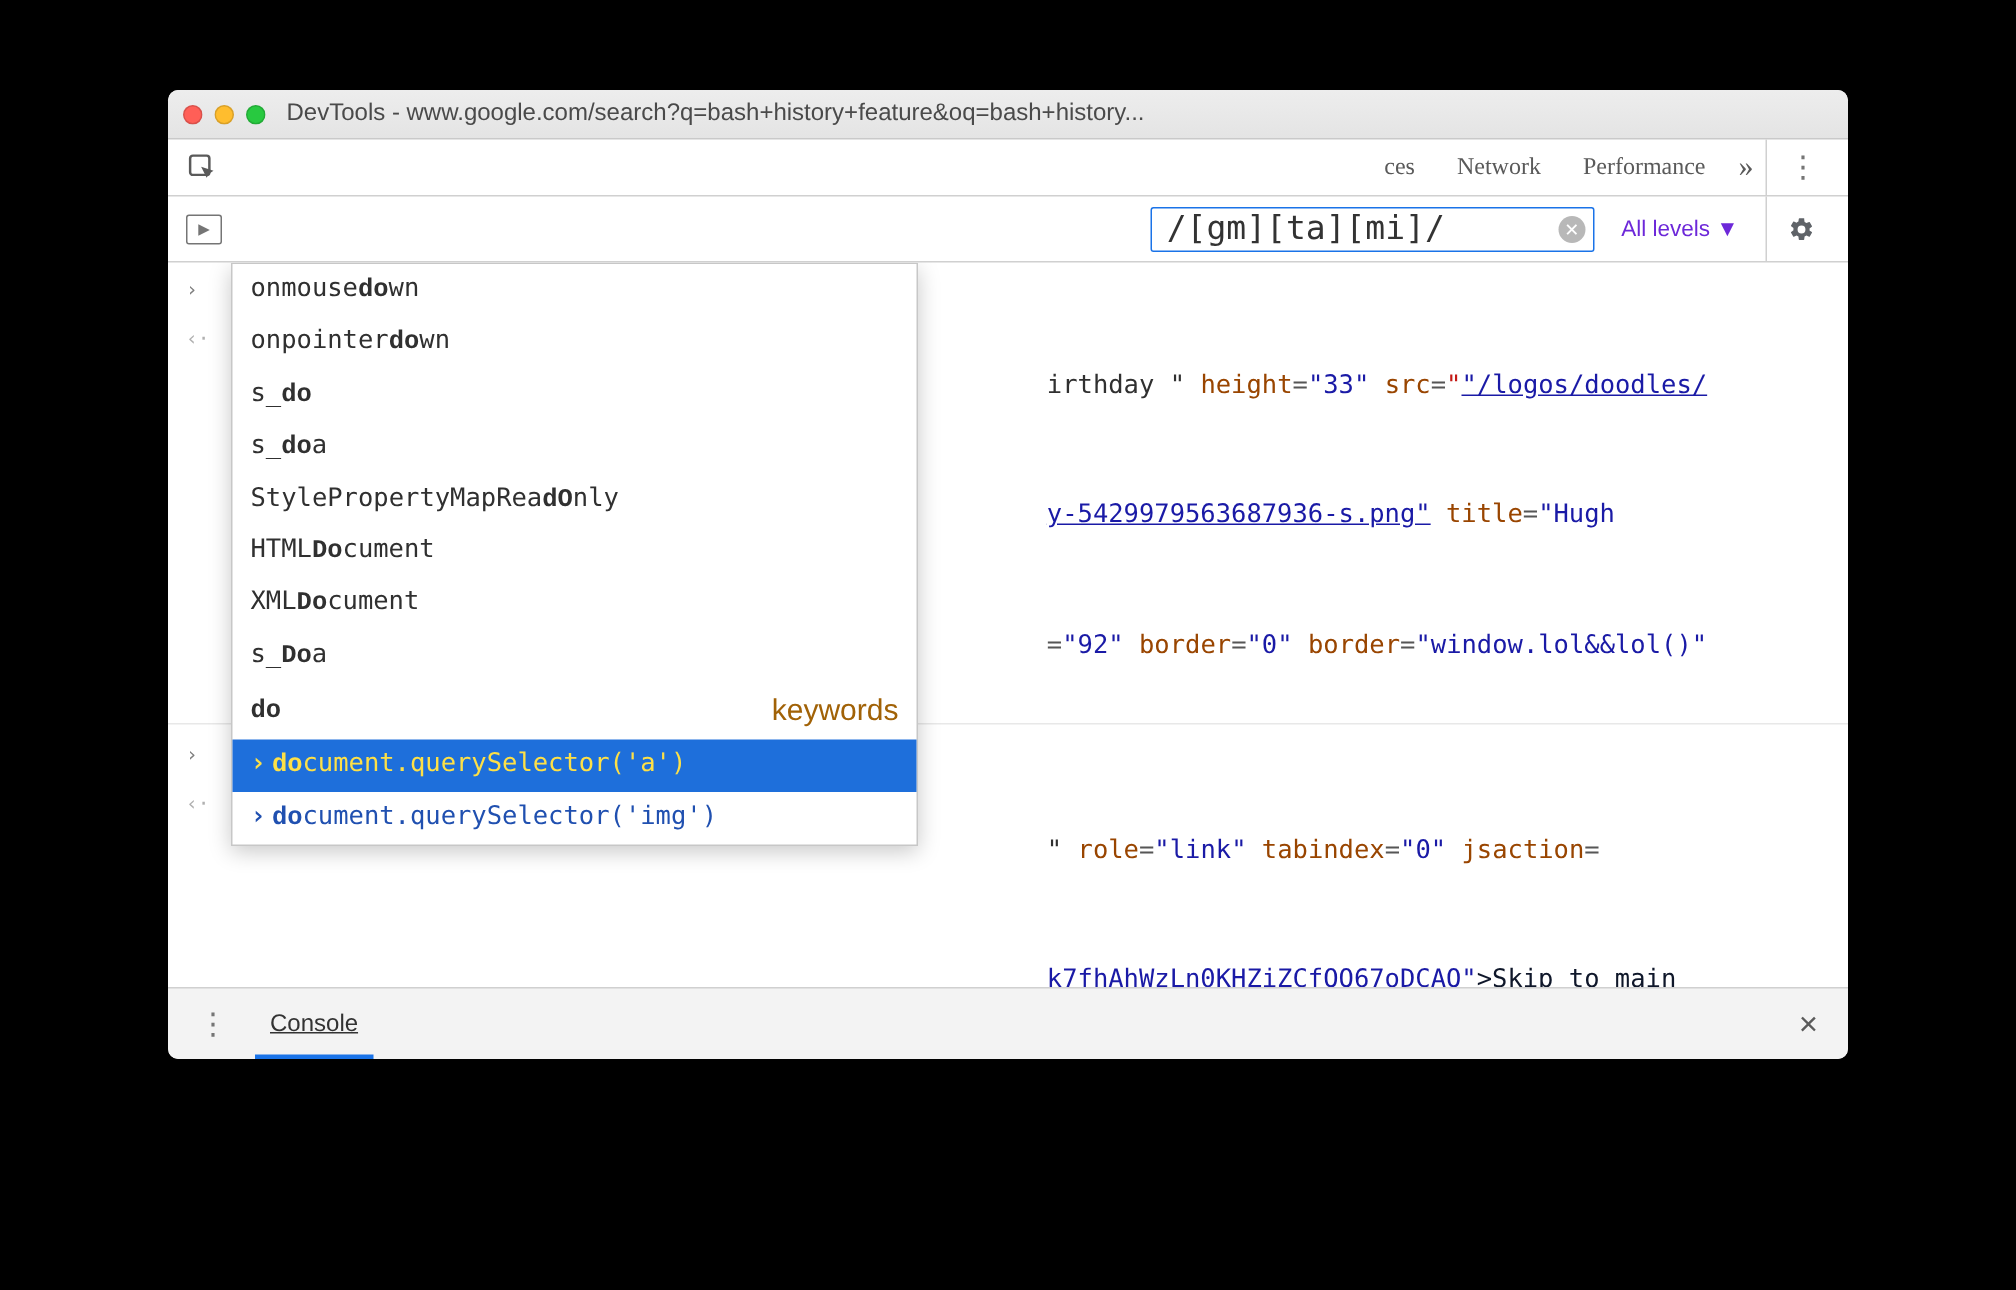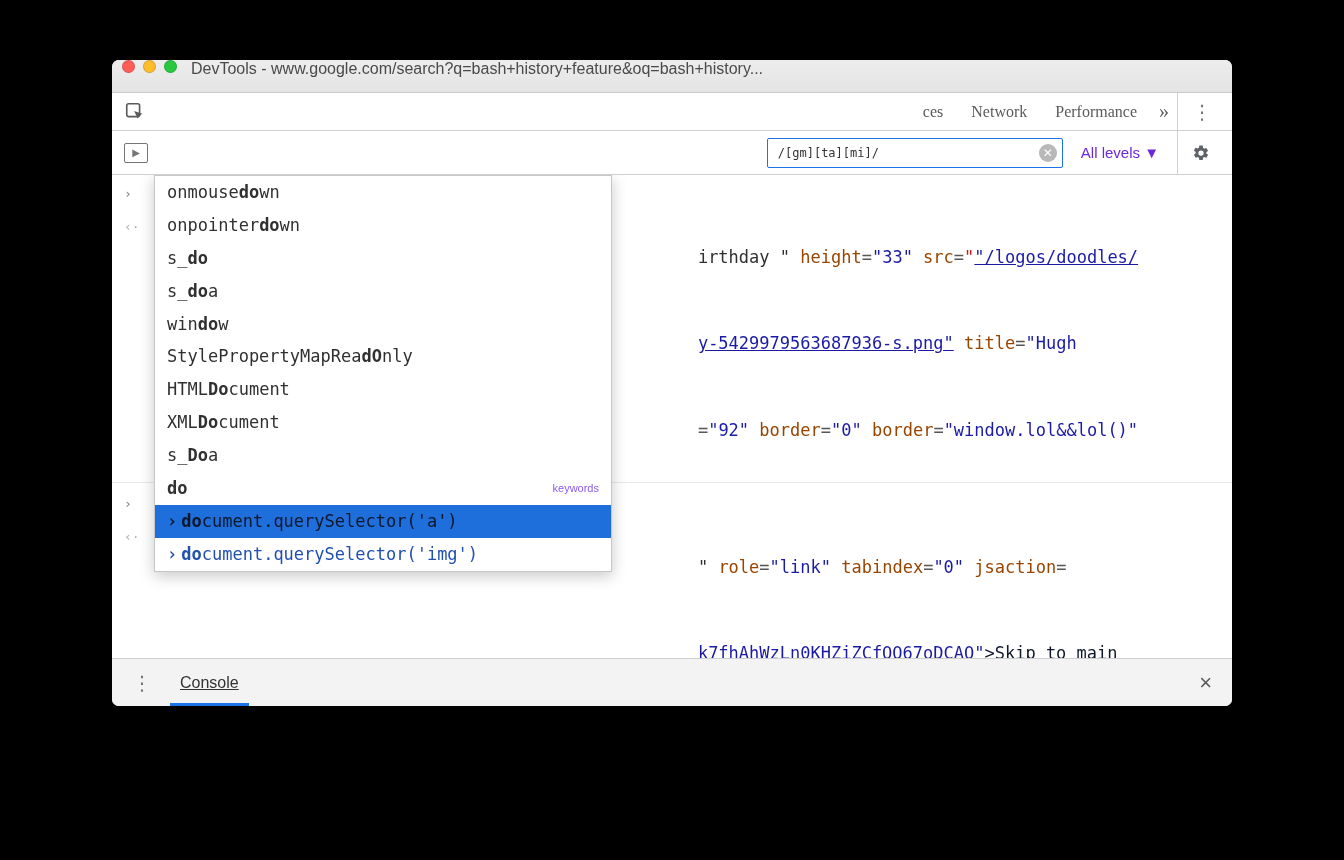--- a/index.html
+++ b/index.html
@@ -22,21 +22,21 @@
     box-shadow: 0 20px 60px rgba(0,0,0,0.5);
     overflow: hidden;
     display: flex;
     flex-direction: column;
   }
   .titlebar {
     height: 33px;
     background: linear-gradient(#ededed,#e4e4e4);
     border-bottom: 1px solid #c9c9c9;
     display: flex;
-    align-items: flex-start;
+    align-items: center;
     padding: 0 10px;
     flex-shrink: 0;
   }
   .traffic-lights { display: flex; gap: 8px; margin-right: 14px; }
   .tl { width: 13px; height: 13px; border-radius: 50%; border: 0.5px solid rgba(0,0,0,0.15); }
   .tl.red { background: #ff5f57; }
   .tl.yellow { background: #ffbd2e; }
   .tl.green { background: #28c940; }
   .title-text { font-size: 16px; color: #4a4a4a; font-weight: 400; white-space: nowrap; overflow: hidden; text-overflow: ellipsis; flex: 1; }
 
@@ -72,21 +72,21 @@
   .exec-icon::before { content: "▶"; font-size: 10px; color: #757575; }
   .filter-input {
     margin-left: auto;
     border: 1px solid #1a73e8;
     background: #fff;
     height: 30px;
     width: 296px;
     border-radius: 2px;
     padding: 0 30px 0 10px;
     font-family: "Menlo","Consolas",monospace;
-    font-size: 12px;
+    font-size: 22px;
     color: #333;
     position: relative;
   }
   .filter-wrap { position: relative; display: flex; align-items: center; }
   .clear-btn {
     position: absolute; right: 6px; width: 18px; height: 18px; border-radius: 50%;
     background: #b8b8b8; color: #fff; display: flex; align-items: center; justify-content: center;
     font-size: 12px; line-height: 1;
   }
   .levels { margin-left: 10px; color: #6d28d9; display: flex; align-items: center; gap: 4px; }
@@ -125,26 +125,26 @@
     top: 0px;
     width: 458px;
     background: #fff;
     border: 1px solid #c7c7c7;
     box-shadow: 0 4px 14px rgba(0,0,0,0.22);
     font-family: "Menlo","Consolas",monospace;
     font-size: 17px;
     z-index: 50;
   }
   .ac-row { padding: 2px 12px; display:flex; align-items:center; white-space: nowrap;}
-  .ac-row .right { margin-left:auto; color:#8b5cf6; font-family: -apple-system, sans-serif; font-size:11px;}
+  .ac-row .right { margin-left:auto; color:#a16207; font-family: -apple-system, sans-serif; font-size:20px;}
   .ac-row.sel { background: #1e6fdb; color: #fff; }
   .ac-hist { color: #2050b0; }
-  .ac-row.sel .ac-hist { color: #0f172a; }
+  .ac-row.sel .ac-hist { color: #fde047; }
   .ac-chev { font-weight:bold; margin-right:4px; }
-  .ac-row b { font-weight: 700; }
+  .ac-row b { font-weight: 700; font-family: Liberation Mono, monospace; }
 
   
   .drawer {
     height: 48px;
     border-top: 1px solid #d0d0d0;
     background: #f3f3f3;
     display: flex;
     align-items: center;
     padding: 0 10px;
     flex-shrink: 0;
@@ -223,23 +223,20 @@
           <div class="ac-row">
             <span>onpointer<b>do</b>wn</span>
           </div>
           <div class="ac-row">
             <span>s_<b>do</b></span>
           </div>
           <div class="ac-row">
             <span>s_<b>do</b>a</span>
           </div>
           <div class="ac-row">
-            <span>win<b>do</b>w</span>
-          </div>
-          <div class="ac-row">
             <span>StylePropertyMapRea<b>dO</b>nly</span>
           </div>
           <div class="ac-row">
             <span>HTML<b>Do</b>cument</span>
           </div>
           <div class="ac-row">
             <span>XML<b>Do</b>cument</span>
           </div>
           <div class="ac-row">
             <span>s_<b>Do</b>a</span>

